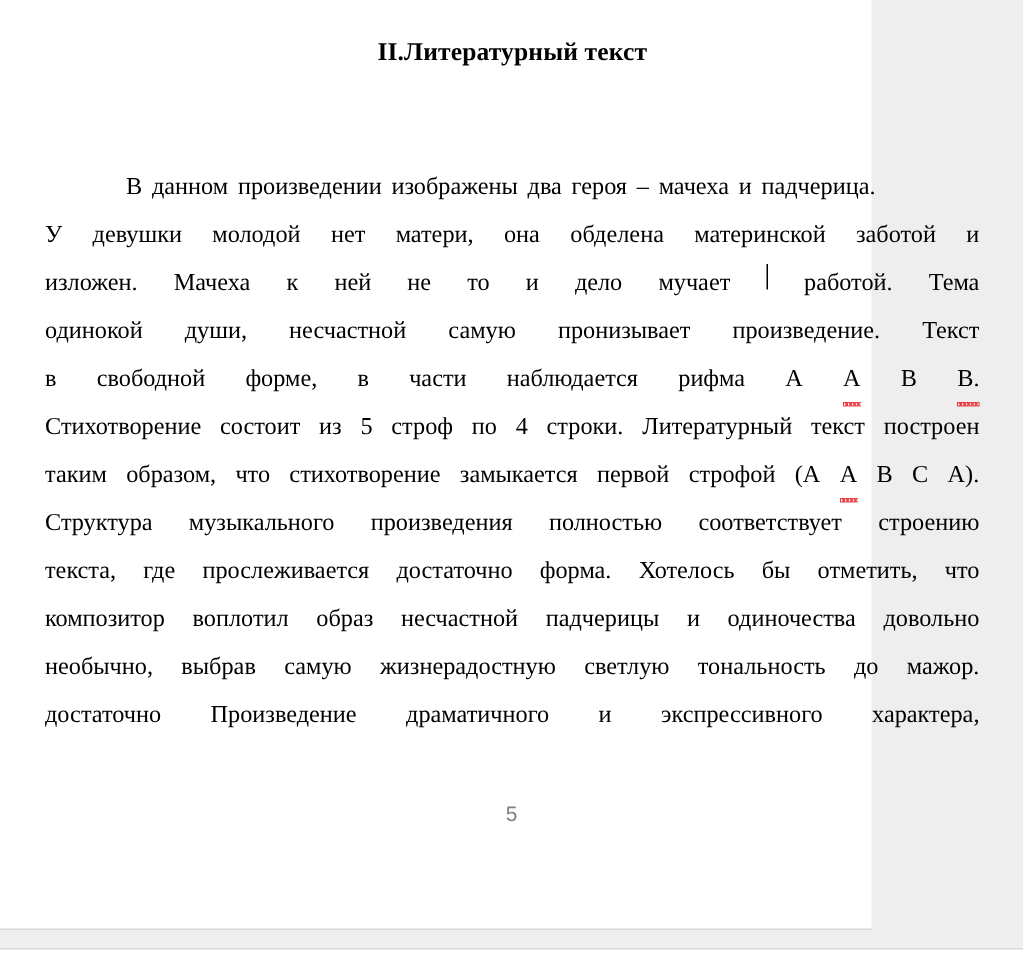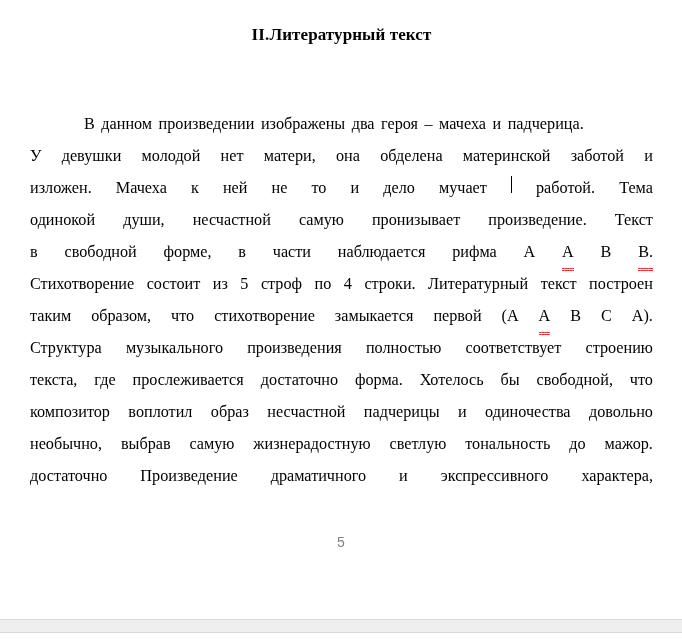--- a/index.html
+++ b/index.html
@@ -18,21 +18,21 @@
     position: relative;
     width: 682px;
     height: 644px;
     background: #eeeeee;
   }
 
   .page {
     position: absolute;
     left: 0;
     top: 0;
-    width: 682px;
+    width: 581px;
     height: 620px;
     background: #ffffff;
     box-sizing: border-box;
     border-bottom: 1px solid #d8d8d8;
   }
 
   .page-gap {
     position: absolute;
     left: 0;
     top: 621px;
@@ -223,20 +223,21 @@
           <span class="w">текст</span>
           <span class="w">построен</span>
         </div>
         <div class="para-line">
           <span class="w">таким</span>
           <span class="w">образом,</span>
           <span class="w">что</span>
           <span class="w">стихотворение</span>
           <span class="w">замыкается</span>
           <span class="w">первой</span>
+          <span class="w">строфой</span>
           <span class="w">(А</span>
           <span class="misspelled">А</span>
           <span class="w">В</span>
           <span class="w">С</span>
           <span class="w">А).</span>
         </div>
         <div class="para-line">
           <span class="w">Структура</span>
           <span class="w">музыкального</span>
           <span class="w">произведения</span>
@@ -245,21 +246,21 @@
           <span class="w">строению</span>
         </div>
         <div class="para-line">
           <span class="w">текста,</span>
           <span class="w">где</span>
           <span class="w">прослеживается</span>
           <span class="w">достаточно</span>
           <span class="w">форма.</span>
           <span class="w">Хотелось</span>
           <span class="w">бы</span>
-          <span class="w">свободной,</span>
+          <span class="w">отметить,</span>
           <span class="w">что</span>
         </div>
         <div class="para-line">
           <span class="w">композитор</span>
           <span class="w">воплотил</span>
           <span class="w">образ</span>
           <span class="w">несчастной</span>
           <span class="w">падчерицы</span>
           <span class="w">и</span>
           <span class="w">одиночества</span>

